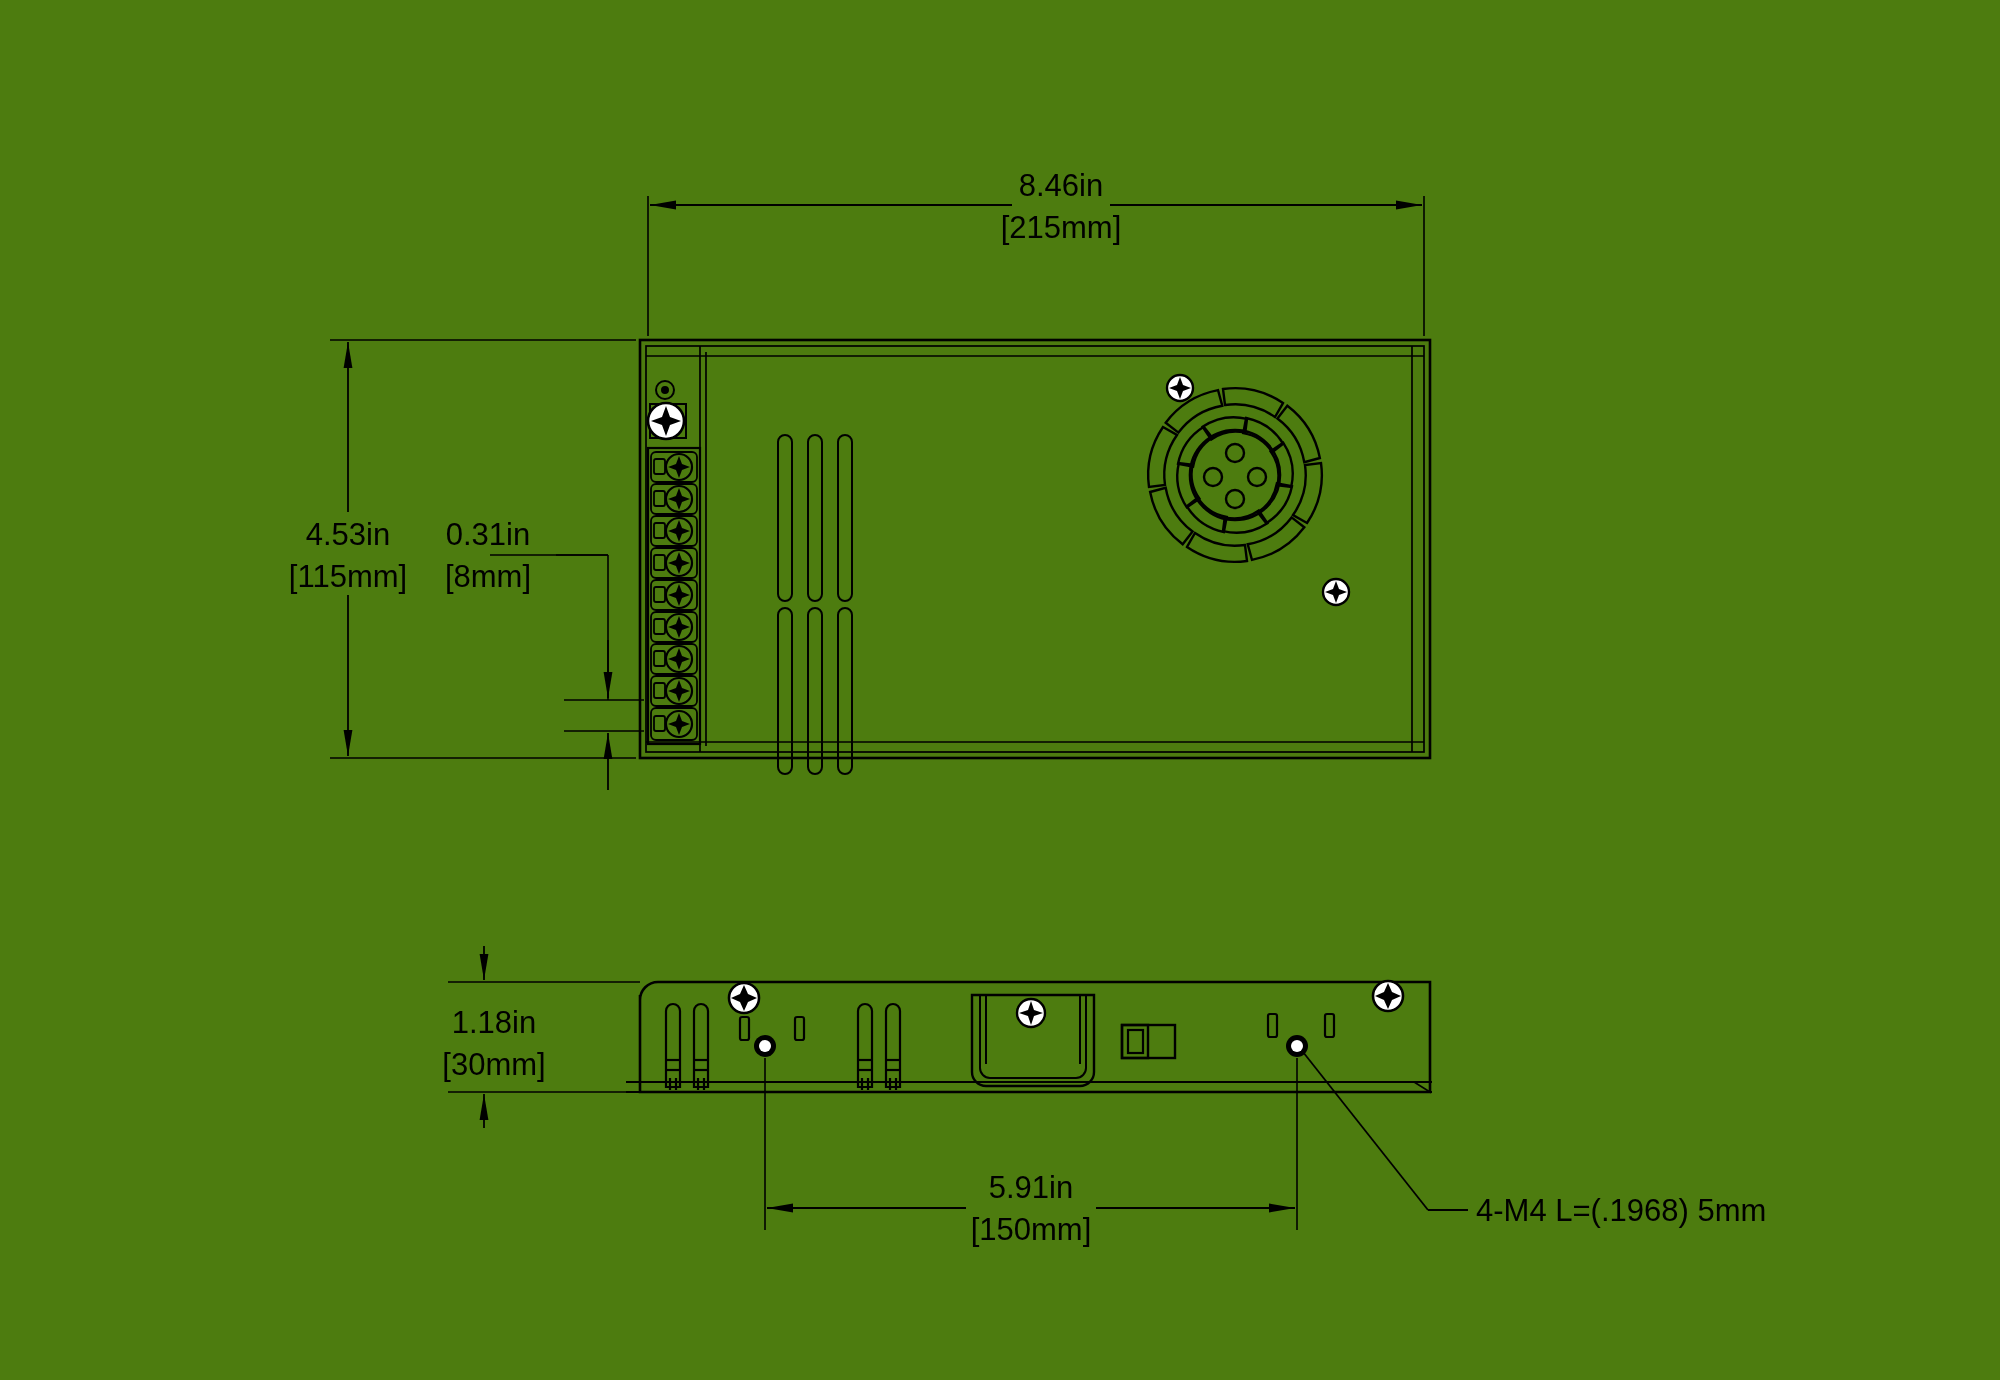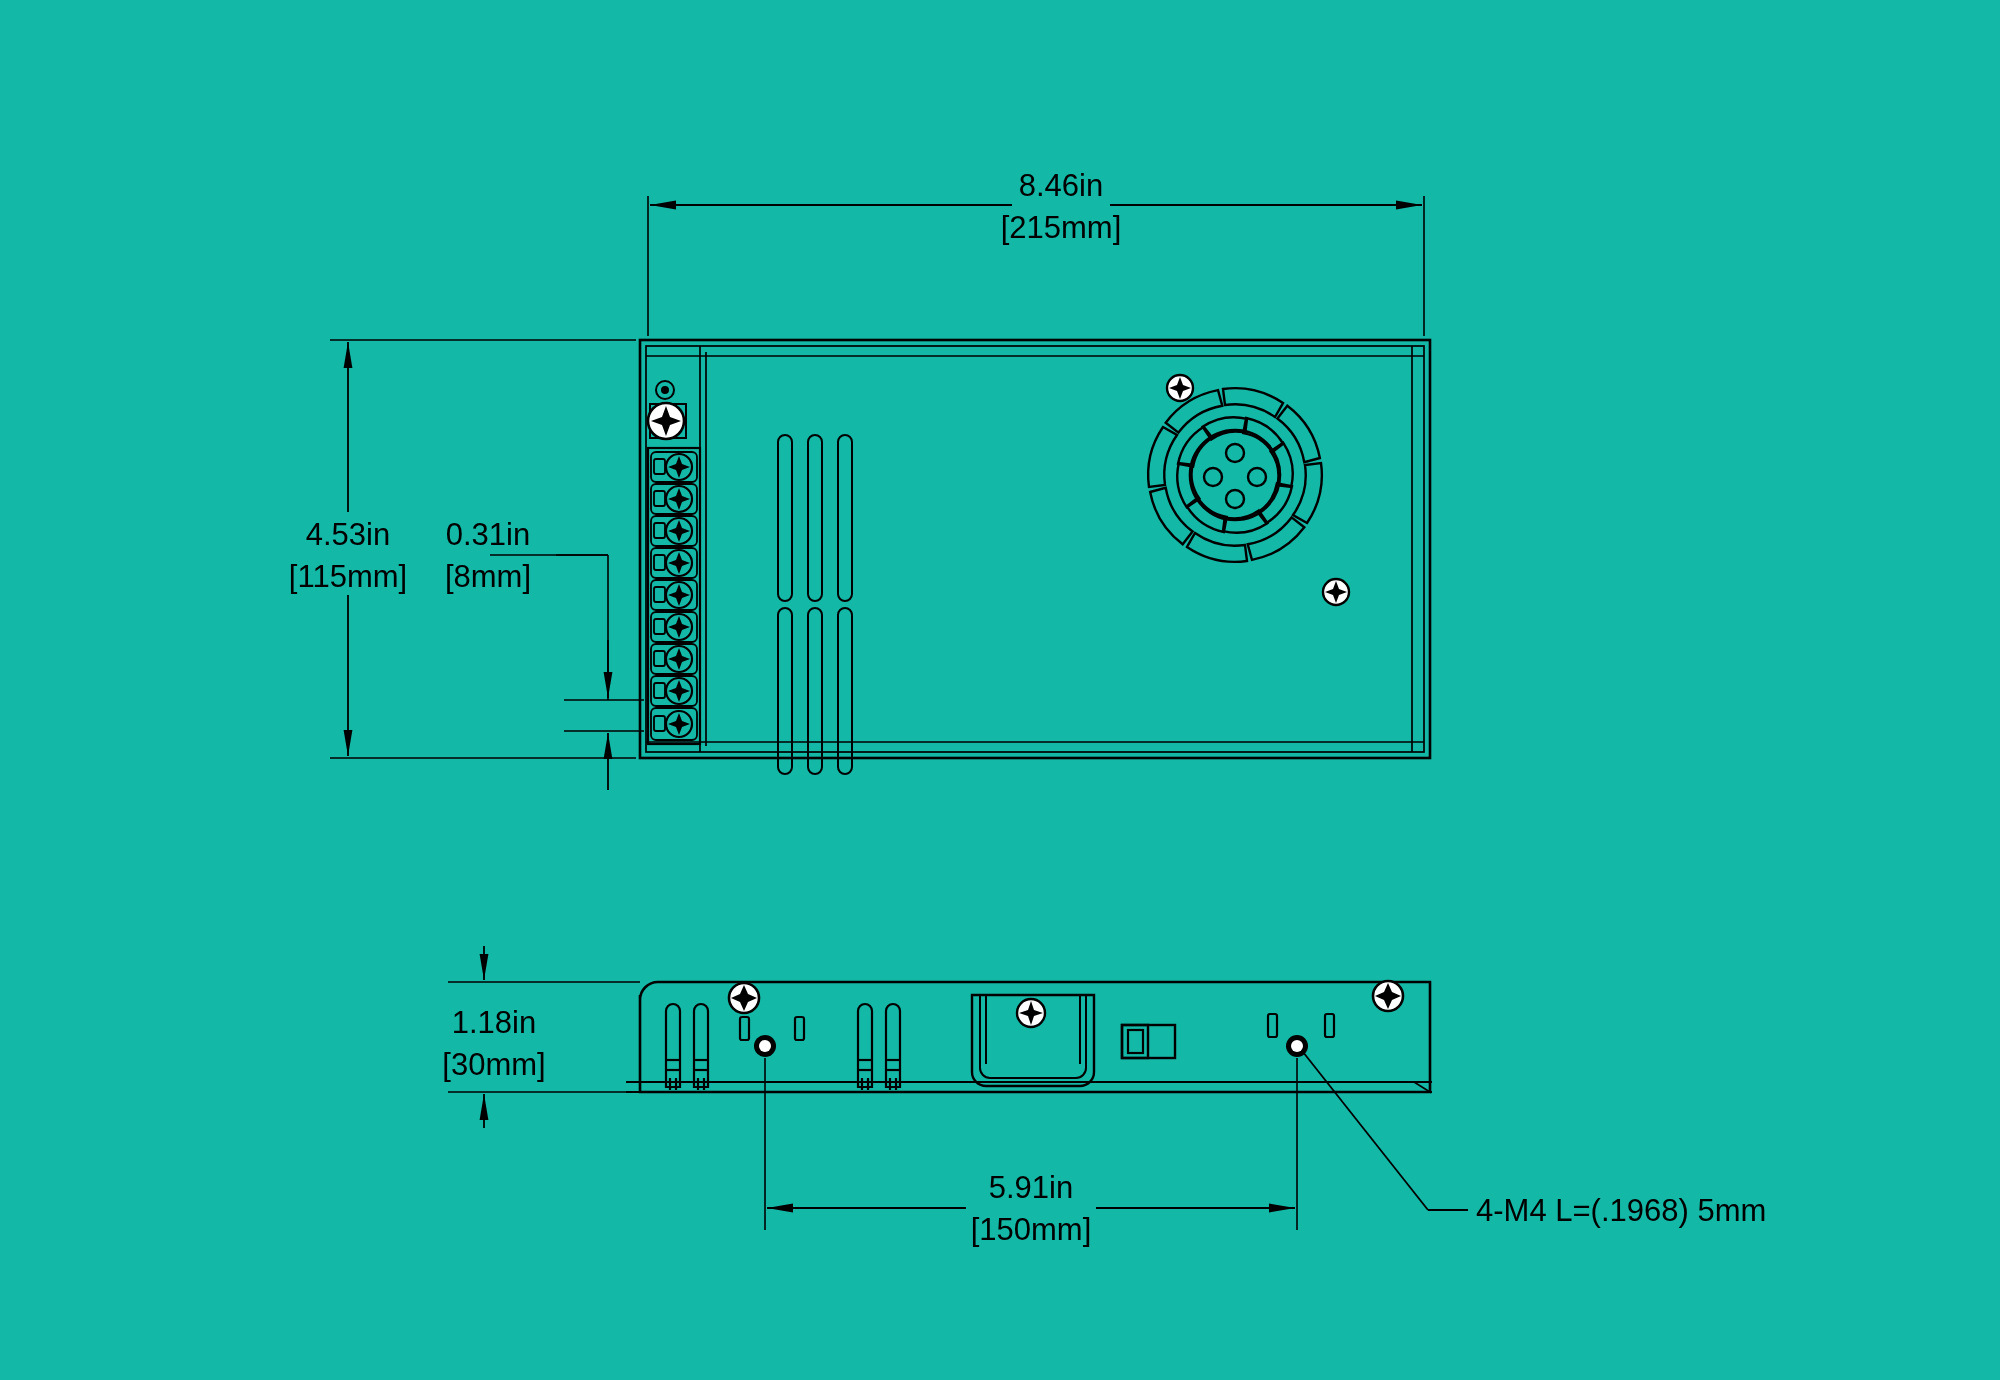--- a/index.html
+++ b/index.html
@@ -8,21 +8,21 @@
     padding: 0;
     background: #ffffff;
   }
   body {
     font-family: "Liberation Sans", sans-serif;
   }
   #sheet {
     position: relative;
     width: 2000px;
     height: 1380px;
-    background: #14b8a6;
+    background: #4d7c0f;
     overflow: hidden;
   }
   #drawing {
     position: absolute;
     left: 0;
     top: 0;
     width: 2000px;
     height: 1380px;
   }
   .dimtext {

